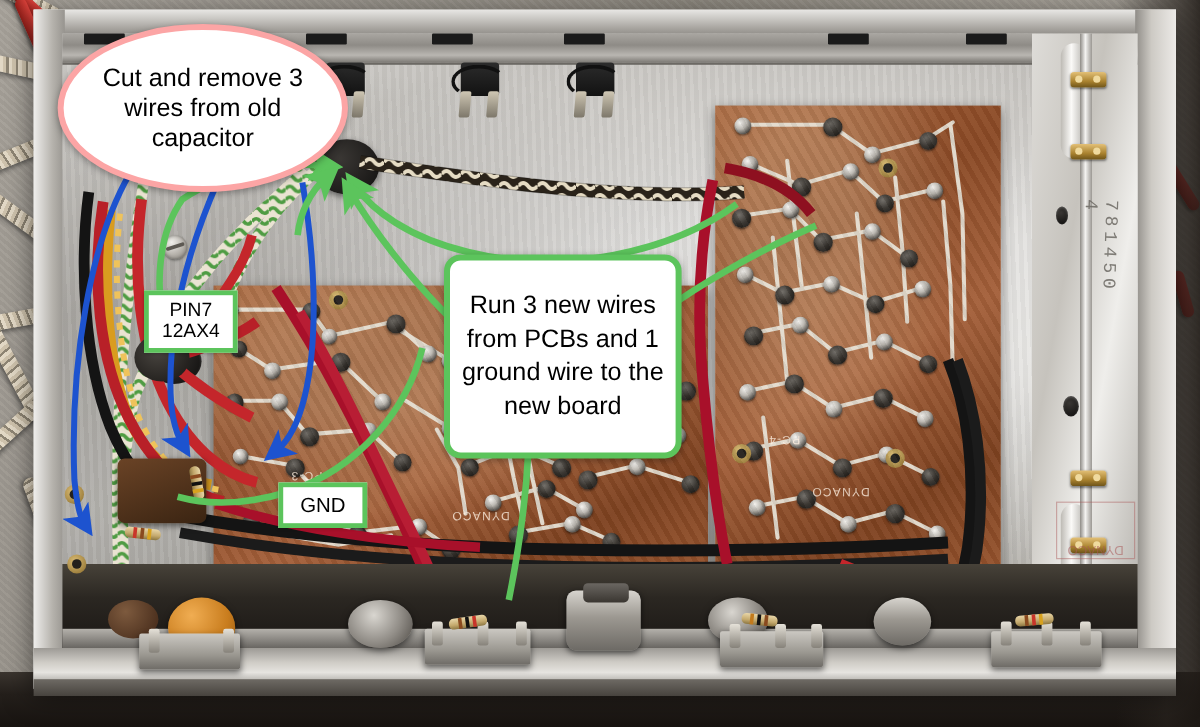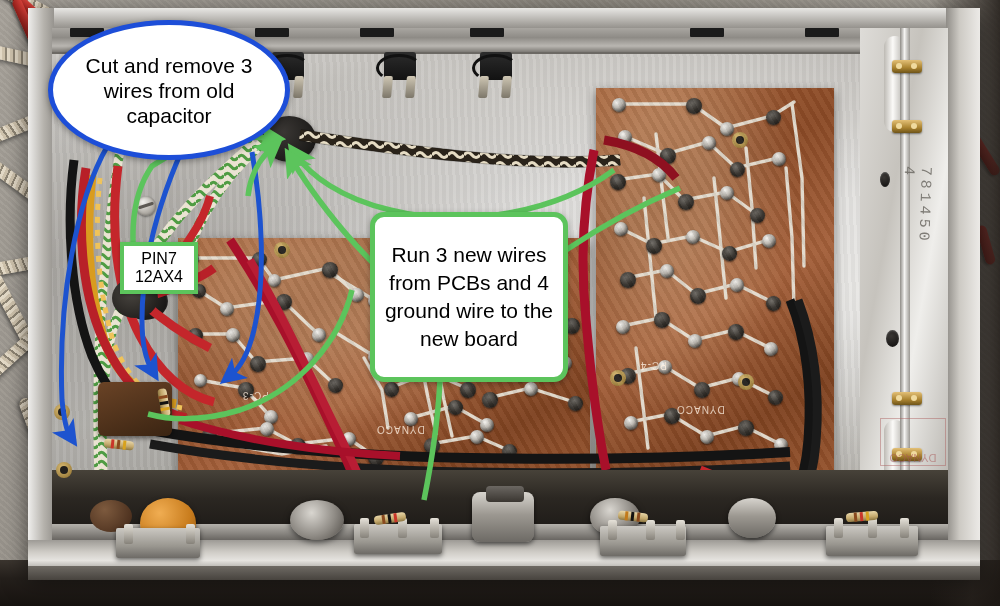--- a/index.html
+++ b/index.html
@@ -171,21 +171,21 @@
     box-shadow:0 2px 5px rgba(0,0,0,.55);}
   .lug{position:absolute;width:9px;height:20px;
     background:linear-gradient(180deg,#e5e1d8,#86827a);border-radius:2px;}
   .resistor{position:absolute;height:9px;border-radius:4px;
     background:linear-gradient(180deg,#e8d6a8,#c4a96d 60%,#8d7742);}
   .resistor span{position:absolute;top:0;width:3px;height:9px;}
 
   
   .calloutEllipse{
     position:absolute;border-radius:50%;
-    background:#ffffff;border:5px solid #1d4ed8;
+    background:#ffffff;border:5px solid #fca5a5;
     display:flex;align-items:center;justify-content:center;
     box-shadow:0 2px 6px rgba(0,0,0,.35);
   }
   .calloutEllipse .txt{
     color:#000;font-size:21px;line-height:25px;text-align:center;
     font-family:"Liberation Sans",sans-serif;padding:0 14px;
   }
   .greenBox{
     position:absolute;background:#ffffff;border:5px solid #5cc45c;border-radius:14px;
     display:flex;align-items:center;justify-content:center;
@@ -603,24 +603,25 @@
     <g stroke="#5cc45c" stroke-width="5.5" fill="none">
       <path d="M566 250 C596 230 640 205 680 188"></path>
     </g>
   </svg>
 
   <div class="calloutEllipse" style="left:48px;top:20px;width:232px;height:130px;">
     <div class="txt">Cut and remove 3 wires from old capacitor</div>
   </div>
 
   <div class="greenBox" style="left:370px;top:212px;width:188px;height:160px;">
-    <div class="txt">Run 3 new wires from PCBs and 4 ground wire to the new board</div>
+    <div class="txt">Run 3 new wires from PCBs and 1 ground wire to the new board</div>
   </div>
 
   <div class="tagGreen two" style="left:120px;top:242px;width:70px;height:44px;flex-direction:column;">
     <div>PIN7</div>
     <div>12AX4</div>
   </div>
 
 
 
+  <div class="tagGreen" style="left:232px;top:402px;width:66px;height:30px;">GND</div>
 
 </div>
 
 </body></html>

